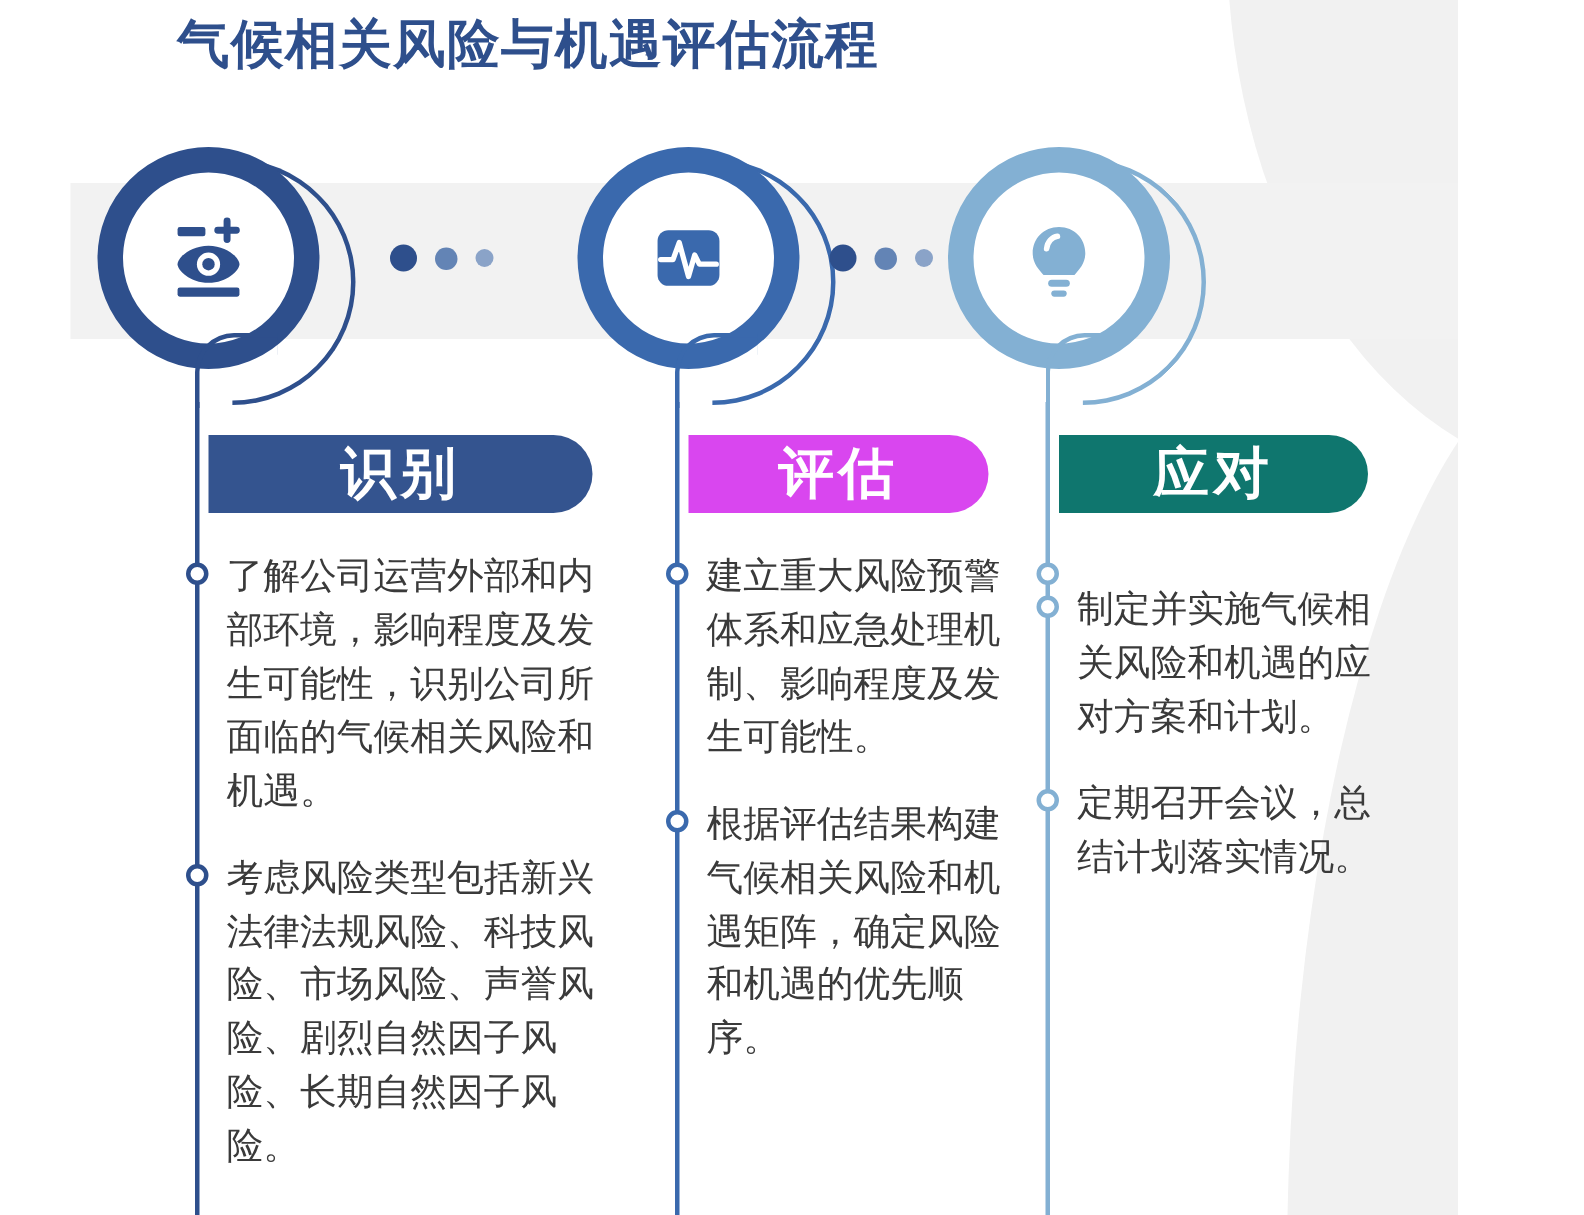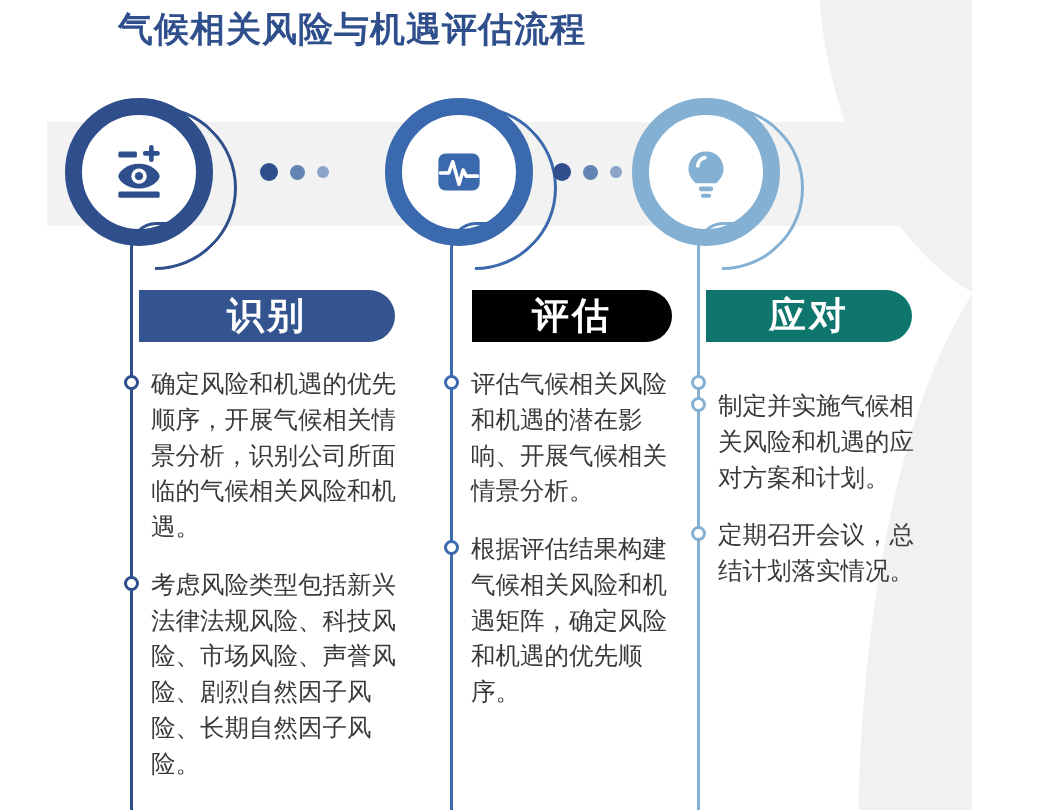--- a/index.html
+++ b/index.html
@@ -130,21 +130,21 @@
     height: 52px;
     border-radius: 0 26px 26px 0;
     display: flex; align-items: center; justify-content: center;
     color: #ffffff;
     font-size: 37px;
     font-weight: bold;
     letter-spacing: 3px;
     z-index: 3;
   }
   #col0 .pill { left: 127px; top: 290px; width: 256px; background: #34548f; }
-  #col1 .pill { left: 155px; top: 290px; width: 200px; background: #000000; }
+  #col1 .pill { left: 142px; top: 290px; width: 200px; background: #d946ef; }
   #col2 .pill { left: 134px; top: 290px; width: 206px; background: #0f766e; }
 
   
   .bullets { position: absolute; z-index: 3; }
   #col0 .bullets { left: 105px; top: 366px; width: 290px; }
   #col1 .bullets { left: 120px; top: 366px; width: 235px; }
   #col2 .bullets { left: 112px; top: 366px; width: 235px; }
 
   .bullet { position: relative; padding-left: 34px; margin-bottom: 22px; }
   .marker {
@@ -194,21 +194,21 @@
     </div>
 
     <div class="elbow"></div>
     <div class="spine"></div>
 
     <div class="pill">识别</div>
 
     <div class="bullets">
       <div class="bullet">
         <span class="marker"></span>
-        <div class="btext">确定风险和机遇的优先顺序，开展气候相关情景分析，识别公司所面临的气候相关风险和机遇。</div>
+        <div class="btext">了解公司运营外部和内部环境，影响程度及发生可能性，识别公司所面临的气候相关风险和机遇。</div>
       </div>
       <div class="bullet">
         <span class="marker"></span>
         <div class="btext">考虑风险类型包括新兴法律法规风险、科技风险、市场风险、声誉风险、剧烈自然因子风险、长期自然因子风险。</div>
       </div>
     </div>
   </div>
 
   <div class="dots" id="dots0">
     <span class="dot d1"></span>
@@ -229,21 +229,21 @@
     </div>
 
     <div class="elbow"></div>
     <div class="spine"></div>
 
     <div class="pill">评估</div>
 
     <div class="bullets">
       <div class="bullet">
         <span class="marker"></span>
-        <div class="btext">评估气候相关风险和机遇的潜在影响、开展气候相关情景分析。</div>
+        <div class="btext">建立重大风险预警体系和应急处理机制、影响程度及发生可能性。</div>
       </div>
       <div class="bullet">
         <span class="marker"></span>
         <div class="btext">根据评估结果构建气候相关风险和机遇矩阵，确定风险和机遇的优先顺序。</div>
       </div>
     </div>
   </div>
 
   <div class="dots" id="dots1">
     <span class="dot d1"></span>

